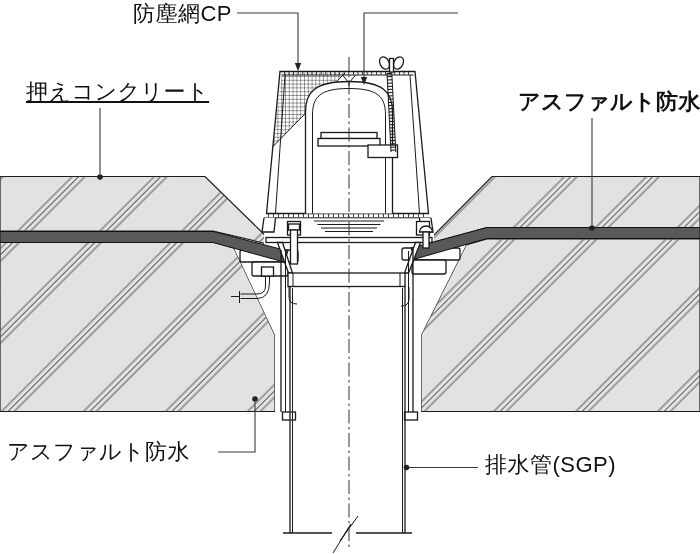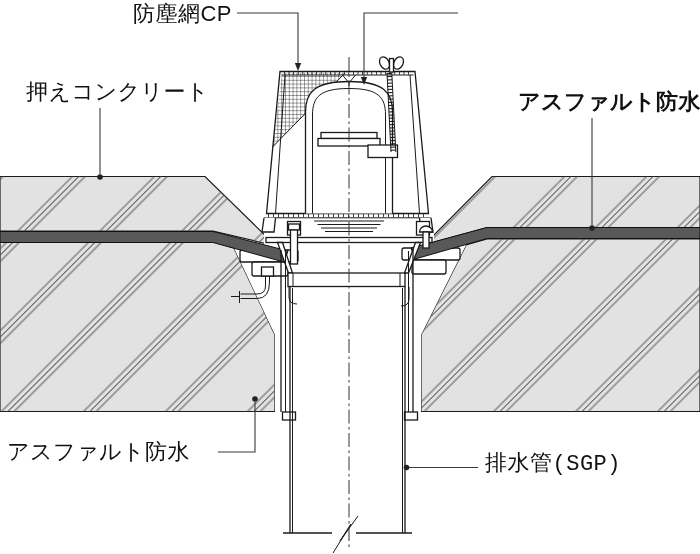--- a/index.html
+++ b/index.html
@@ -188,18 +188,18 @@
     <path class="leader" d="M218,452 H255 V402"></path>
     <circle class="ldot" cx="255" cy="399" r="2.8"></circle>
   </g>
   <g>
     <path class="leader" d="M478,467.5 H409"></path>
     <circle class="ldot" cx="406.5" cy="467.5" r="2.8"></circle>
   </g>
 </svg>
 
 <div class="lbl" style="top:2px;right:468px;">防塵網CP</div>
-<div class="lbl" style="top:80px;left:26px;">押えコンクリート</div>
+<div class="lbl" style="top:80px;left:26px;text-decoration:underline;">押えコンクリート</div>
 <div class="lbl" style="top:90px;left:518px;font-weight:bold;">アスファルト防水</div>
 <div class="lbl" style="top:440px;left:7px;">アスファルト防水</div>
-<div class="lbl" style="top:453px;left:485px;font-family:Liberation Mono, monospace;">排水管(SGP)</div>
+<div class="lbl" style="top:453px;left:485px;">排水管(SGP)</div>
 
 </div>
 
 </body></html>

